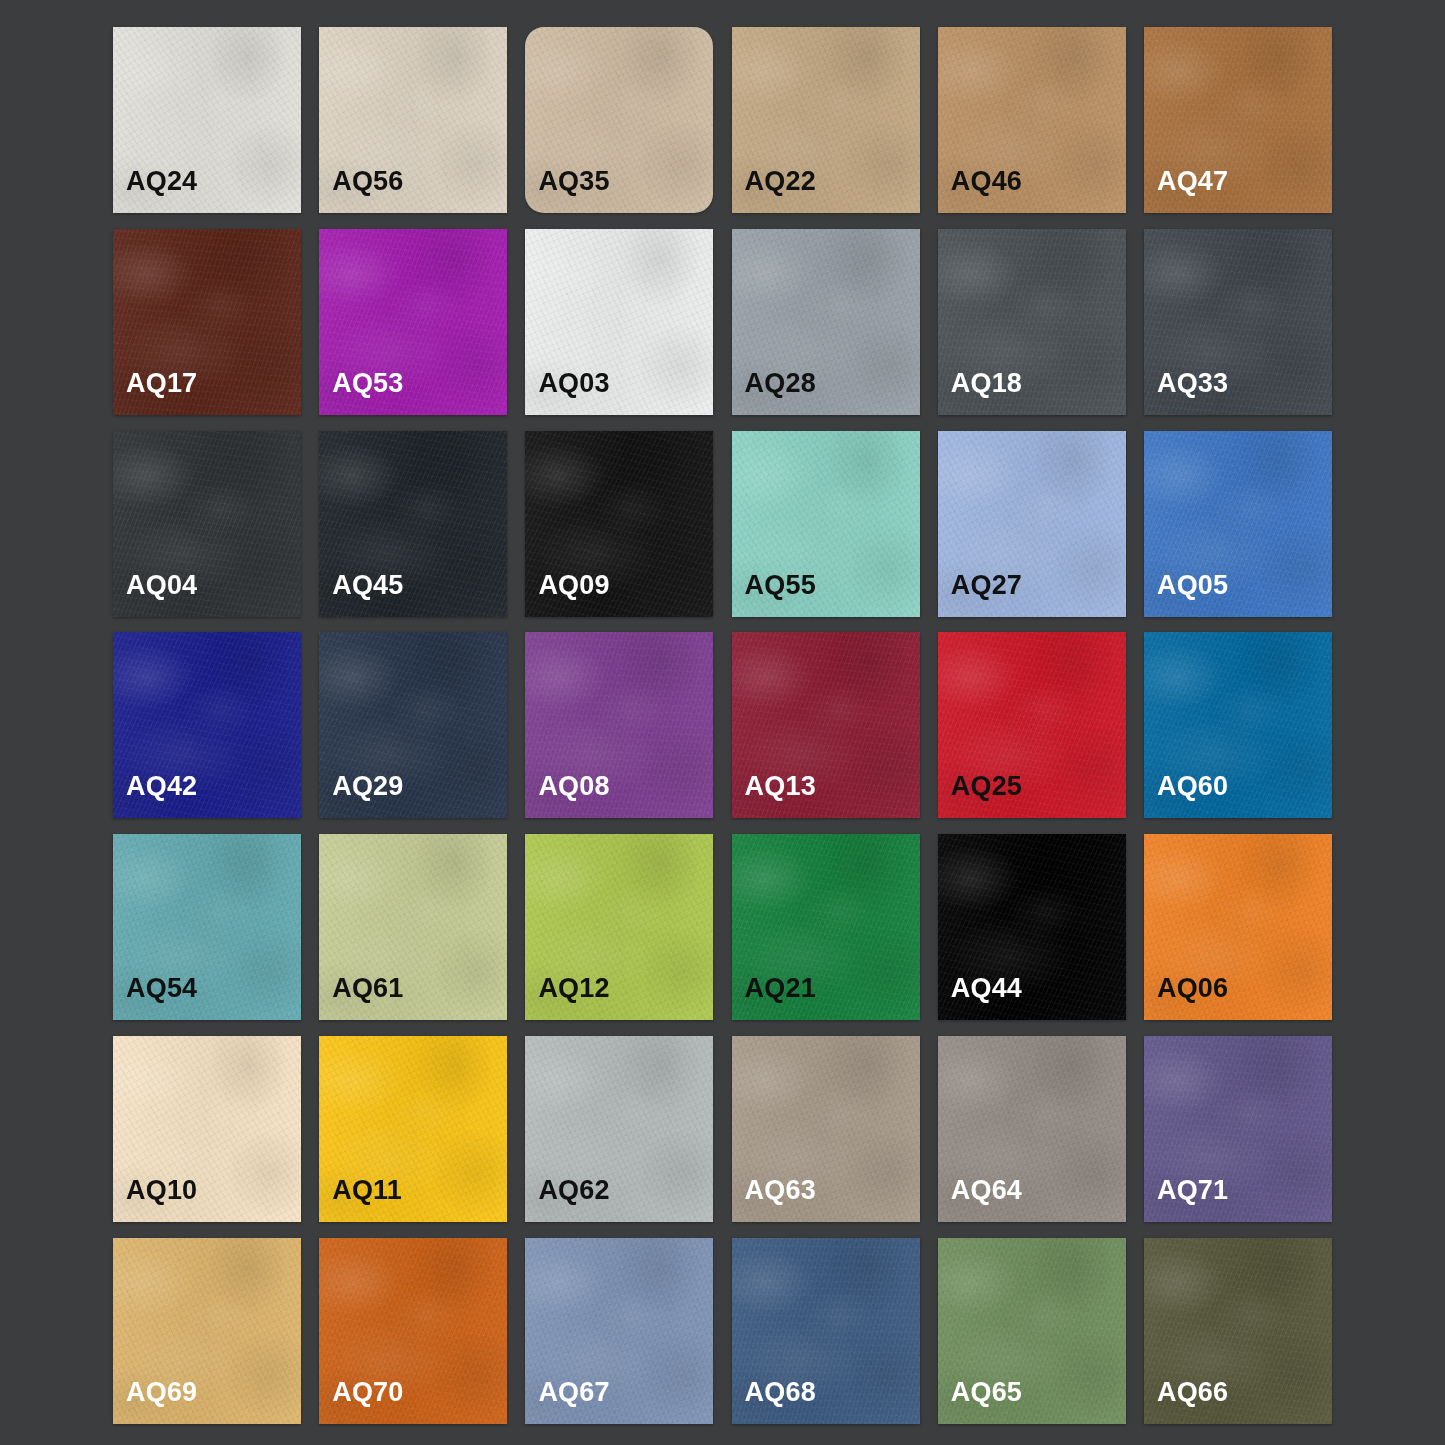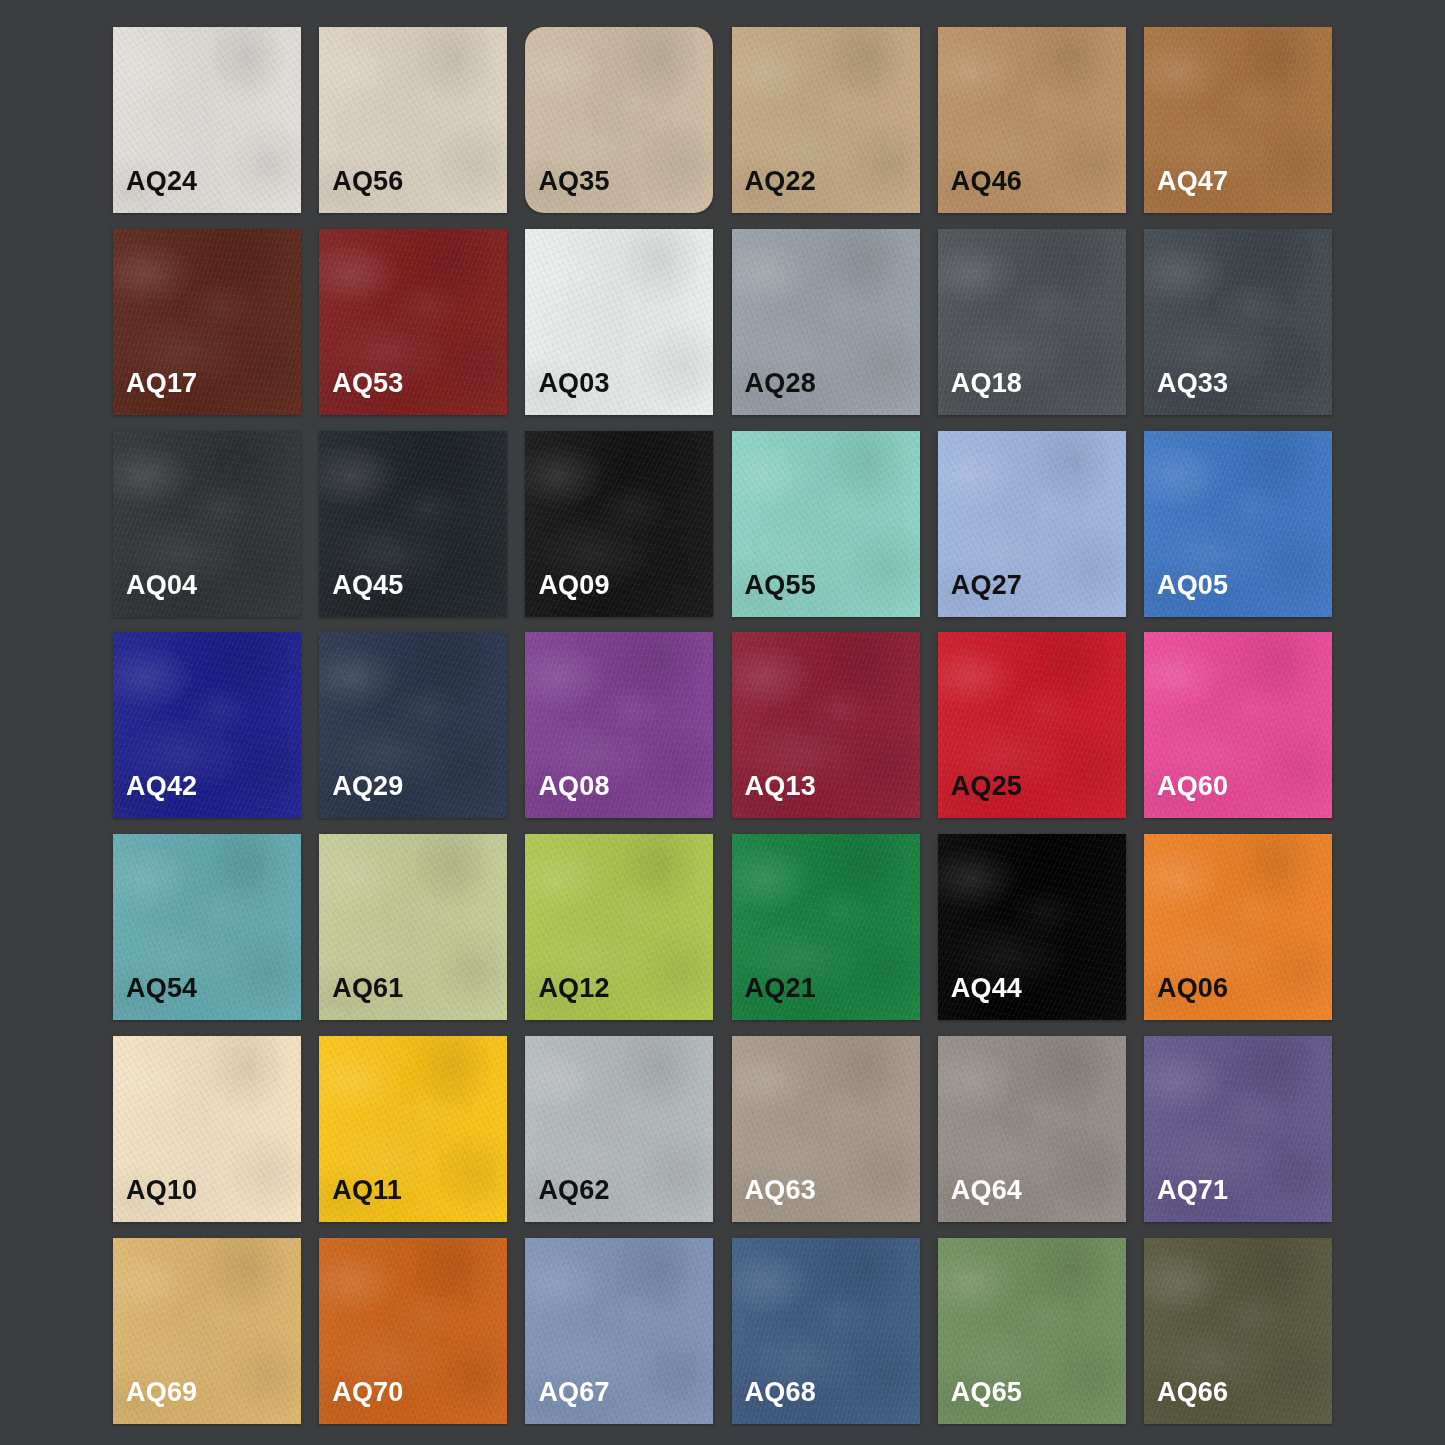--- a/index.html
+++ b/index.html
@@ -114,21 +114,21 @@
       <div class="mottle"></div>
       <div class="tex" style="transform: rotate(-6.8deg);"></div>
       <span class="swatch-label lbl-light">AQ47</span>
     </div>
     <div class="swatch" style="background: rgb(91, 36, 24);">
       <div class="shade"></div>
       <div class="mottle"></div>
       <div class="tex" style="transform: rotate(-3.84deg);"></div>
       <span class="swatch-label lbl-light">AQ17</span>
     </div>
-    <div class="swatch" style="background: #7f1d1d;">
+    <div class="swatch" style="background: #a21caf;">
       <div class="shade"></div>
       <div class="mottle"></div>
       <div class="tex" style="transform: rotate(-0.88deg);"></div>
       <span class="swatch-label lbl-light">AQ53</span>
     </div>
     <div class="swatch" style="background: rgb(236, 238, 237);">
       <div class="shade"></div>
       <div class="mottle"></div>
       <div class="tex" style="transform: rotate(2.08deg);"></div>
       <span class="swatch-label lbl-dark">AQ03</span>
@@ -210,21 +210,21 @@
       <div class="mottle"></div>
       <div class="tex" style="transform: rotate(-2.64deg);"></div>
       <span class="swatch-label lbl-light">AQ13</span>
     </div>
     <div class="swatch" style="background: rgb(205, 22, 38);">
       <div class="shade"></div>
       <div class="mottle"></div>
       <div class="tex" style="transform: rotate(0.32deg);"></div>
       <span class="swatch-label lbl-dark">AQ25</span>
     </div>
-    <div class="swatch" style="background: #ec4899;">
+    <div class="swatch" style="background: #0369a1;">
       <div class="shade"></div>
       <div class="mottle"></div>
       <div class="tex" style="transform: rotate(3.28deg);"></div>
       <span class="swatch-label lbl-light">AQ60</span>
     </div>
     <div class="swatch" style="background: rgb(98, 170, 176);">
       <div class="shade"></div>
       <div class="mottle"></div>
       <div class="tex" style="transform: rotate(6.24deg);"></div>
       <span class="swatch-label lbl-dark">AQ54</span>

